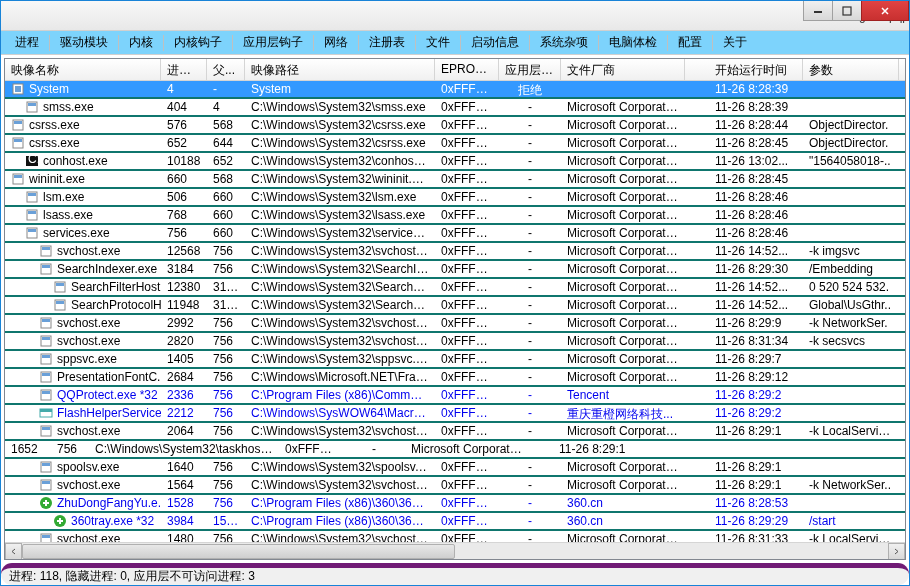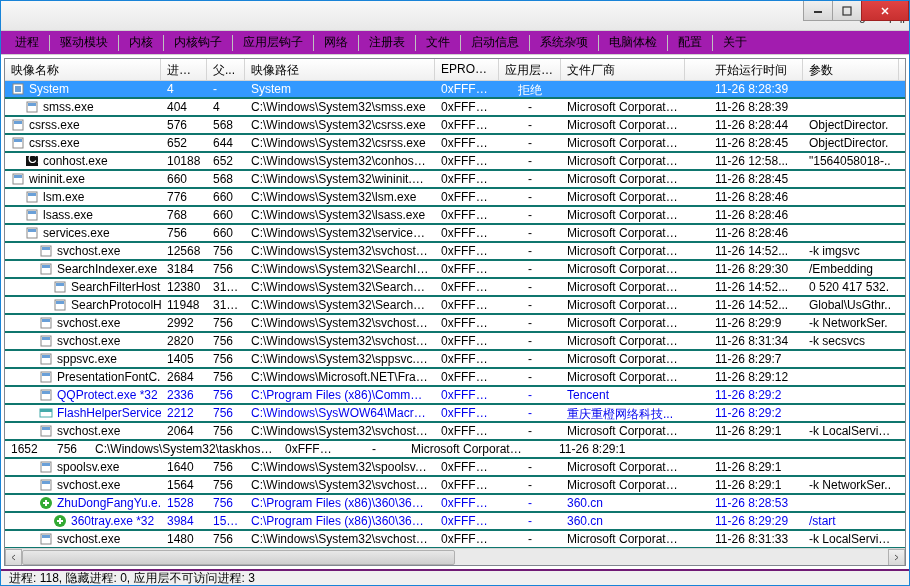--- a/index.html
+++ b/index.html
@@ -6,38 +6,38 @@
 body { background: #fff; overflow: hidden; }
 .window { width: 910px; height: 586px; border: 1px solid #1883d7; display: flex; flex-direction: column; background: #fff; }
 .titlebar { height: 30px; background: linear-gradient(to bottom, #f8f8f8, #e8e8e8); display: flex; align-items: center; justify-content: flex-end; border-bottom: 1px solid #d0d0d0; position: relative; }
 .title-left { display: flex; align-items: center; gap: 6px; padding-left: 8px; }
 .app-icon { width: 16px; height: 16px; display: flex; align-items: center; justify-content: center; }
 .title-text { color: #333; }
 .winbtns { display: flex; height: 20px; position: absolute; right: 0; top: 0; }
 .winbtn { width: 30px; height: 20px; background: linear-gradient(to bottom, #f0f0f0, #d8d8d8); border: 1px solid #a0a0a0; border-top: none; display: flex; align-items: center; justify-content: center; margin-left: -1px; }
 .winbtn.close { width: 48px; background: linear-gradient(to bottom, #e04343, #c83030); border-color: #a02020; }
 .winbtn svg { width: 10px; height: 10px; }
-.menubar { height: 24px; display: flex; align-items: center; padding: 0 6px; border-bottom: 1px solid #d0d0d0; background: #a21caf; }
+.menubar { height: 24px; display: flex; align-items: center; padding: 0 6px; border-bottom: 1px solid #d0d0d0; background: #7dd3fc; }
 .menu-item { padding: 3px 8px; cursor: default; color: #000; }
 .menu-sep { border-left: 1px solid #c0c0c0; height: 16px; margin: 0 2px; }
 .content { flex: 1; display: flex; flex-direction: column; overflow: hidden; border: 1px solid #828790; margin: 3px; }
 .grid-header { display: flex; height: 22px; background: linear-gradient(to bottom, #fff, #f0f0f0); border-bottom: 1px solid #d5d5d5; flex-shrink: 0; }
 .grid-header .col { border-right: 1px solid #d5d5d5; padding: 3px 6px; overflow: hidden; white-space: nowrap; text-overflow: ellipsis; cursor: default; }
 .grid-body { flex: 1; overflow: auto; }
 .row { display: flex; height: 18px; border-bottom: 2px solid #0f766e; }
 .row.selected { background: #3399ff; color: #fff; }
 .row .cell { padding: 1px 6px; overflow: hidden; white-space: nowrap; text-overflow: ellipsis; }
 .row .name-cell { display: flex; align-items: center; gap: 4px; }
 .blue-text { color: #0000ee; }
 .row-icon { width: 14px; height: 14px; flex-shrink: 0; display: inline-flex; align-items: center; justify-content: center; }
 .hscroll { height: 17px; background: #f0f0f0; border-top: 1px solid #d5d5d5; display: flex; align-items: center; flex-shrink: 0; position: relative; }
 .hscroll .arrow { width: 17px; height: 17px; background: linear-gradient(to bottom,#f0f0f0,#d8d8d8); border: 1px solid #b0b0b0; display: flex; align-items: center; justify-content: center; }
 .hscroll .track { flex: 1; height: 17px; background: #eaeaea; position: relative; }
 .hscroll .thumb { position: absolute; left: 0; width: 50%; height: 15px; top: 1px; background: linear-gradient(to bottom,#e8e8e8,#cfcfcf); border: 1px solid #b0b0b0; border-radius: 2px; }
-.statusbar { height: 16px; border-top: 2px solid #701a75; background: #f0f0f0; display: flex; align-items: center; padding: 0 8px; color: #000; }
+.statusbar { height: 22px; border-top: 5px solid #701a75; background: #f0f0f0; display: flex; align-items: center; padding: 0 8px; color: #000; border-radius: 11px; }
 .c-name   { width: 156px; }
 .c-pid    { width: 46px; }
 .c-ppid   { width: 38px; }
 .c-path   { width: 190px; }
 .c-eproc  { width: 64px; }
 .c-access { width: 62px; text-align: center; }
 .c-vendor { width: 124px; }
 .c-start  { width: 94px; margin-left: 24px; }
 .c-args   { width: 96px; }
 </style>
@@ -200,21 +200,21 @@
               </svg>
             </span>
             <span class="">conhost.exe</span>
           </div>
           <div class="cell c-pid">10188</div>
           <div class="cell c-ppid">652</div>
           <div class="cell c-path">C:\Windows\System32\conhost.exe</div>
           <div class="cell c-eproc">0xFFFFF...</div>
           <div class="cell c-access">-</div>
           <div class="cell c-vendor">Microsoft Corporation</div>
-          <div class="cell c-start">11-26 12:58...</div>
+          <div class="cell c-start">11-26 13:02...</div>
           <div class="cell c-args">"1564058018-..</div>
         </div>
         <div class="row">
           <div class="cell c-name name-cell" style="padding-left:6px">
             <span class="row-icon">
               <svg viewBox="0 0 14 14">
                 <rect x="2" y="2" width="10" height="10" fill="#fff" stroke="#888"></rect>
                 <rect x="3" y="3" width="8" height="3" fill="#6aa0d8"></rect>
               </svg>
             </span>
@@ -232,21 +232,21 @@
         <div class="row">
           <div class="cell c-name name-cell" style="padding-left:20px">
             <span class="row-icon">
               <svg viewBox="0 0 14 14">
                 <rect x="2" y="2" width="10" height="10" fill="#fff" stroke="#888"></rect>
                 <rect x="3" y="3" width="8" height="3" fill="#6aa0d8"></rect>
               </svg>
             </span>
             <span class="">lsm.exe</span>
           </div>
-          <div class="cell c-pid">776</div>
+          <div class="cell c-pid">506</div>
           <div class="cell c-ppid">660</div>
           <div class="cell c-path">C:\Windows\System32\lsm.exe</div>
           <div class="cell c-eproc">0xFFFFF...</div>
           <div class="cell c-access">-</div>
           <div class="cell c-vendor">Microsoft Corporation</div>
           <div class="cell c-start">11-26 8:28:46</div>
           <div class="cell c-args"></div>
         </div>
         <div class="row">
           <div class="cell c-name name-cell" style="padding-left:20px">
@@ -334,21 +334,21 @@
             </span>
             <span class="">SearchFilterHost...</span>
           </div>
           <div class="cell c-pid">12380</div>
           <div class="cell c-ppid">3184</div>
           <div class="cell c-path">C:\Windows\System32\SearchFilt...</div>
           <div class="cell c-eproc">0xFFFFF...</div>
           <div class="cell c-access">-</div>
           <div class="cell c-vendor">Microsoft Corporation</div>
           <div class="cell c-start">11-26 14:52...</div>
-          <div class="cell c-args">0 520 417 532.</div>
+          <div class="cell c-args">0 520 524 532.</div>
         </div>
         <div class="row">
           <div class="cell c-name name-cell" style="padding-left:48px">
             <span class="row-icon">
               <svg viewBox="0 0 14 14">
                 <rect x="2" y="2" width="10" height="10" fill="#fff" stroke="#888"></rect>
                 <rect x="3" y="3" width="8" height="3" fill="#6aa0d8"></rect>
               </svg>
             </span>
             <span class="">SearchProtocolH...</span>

